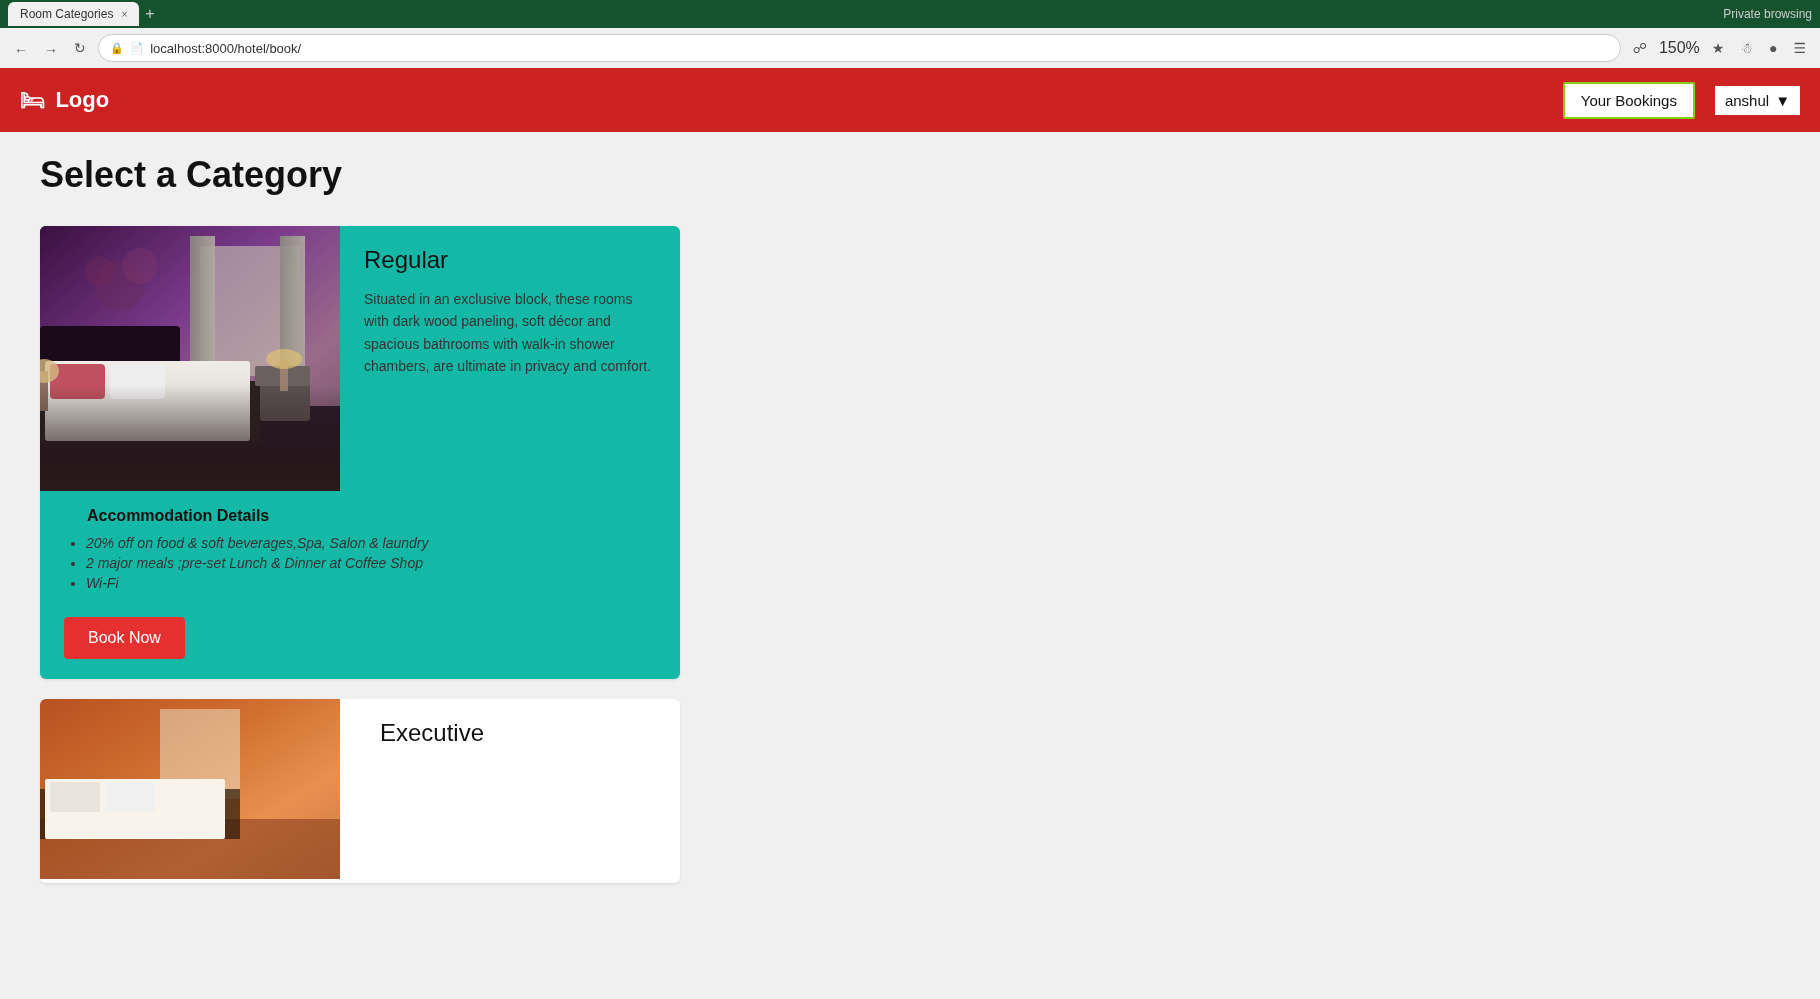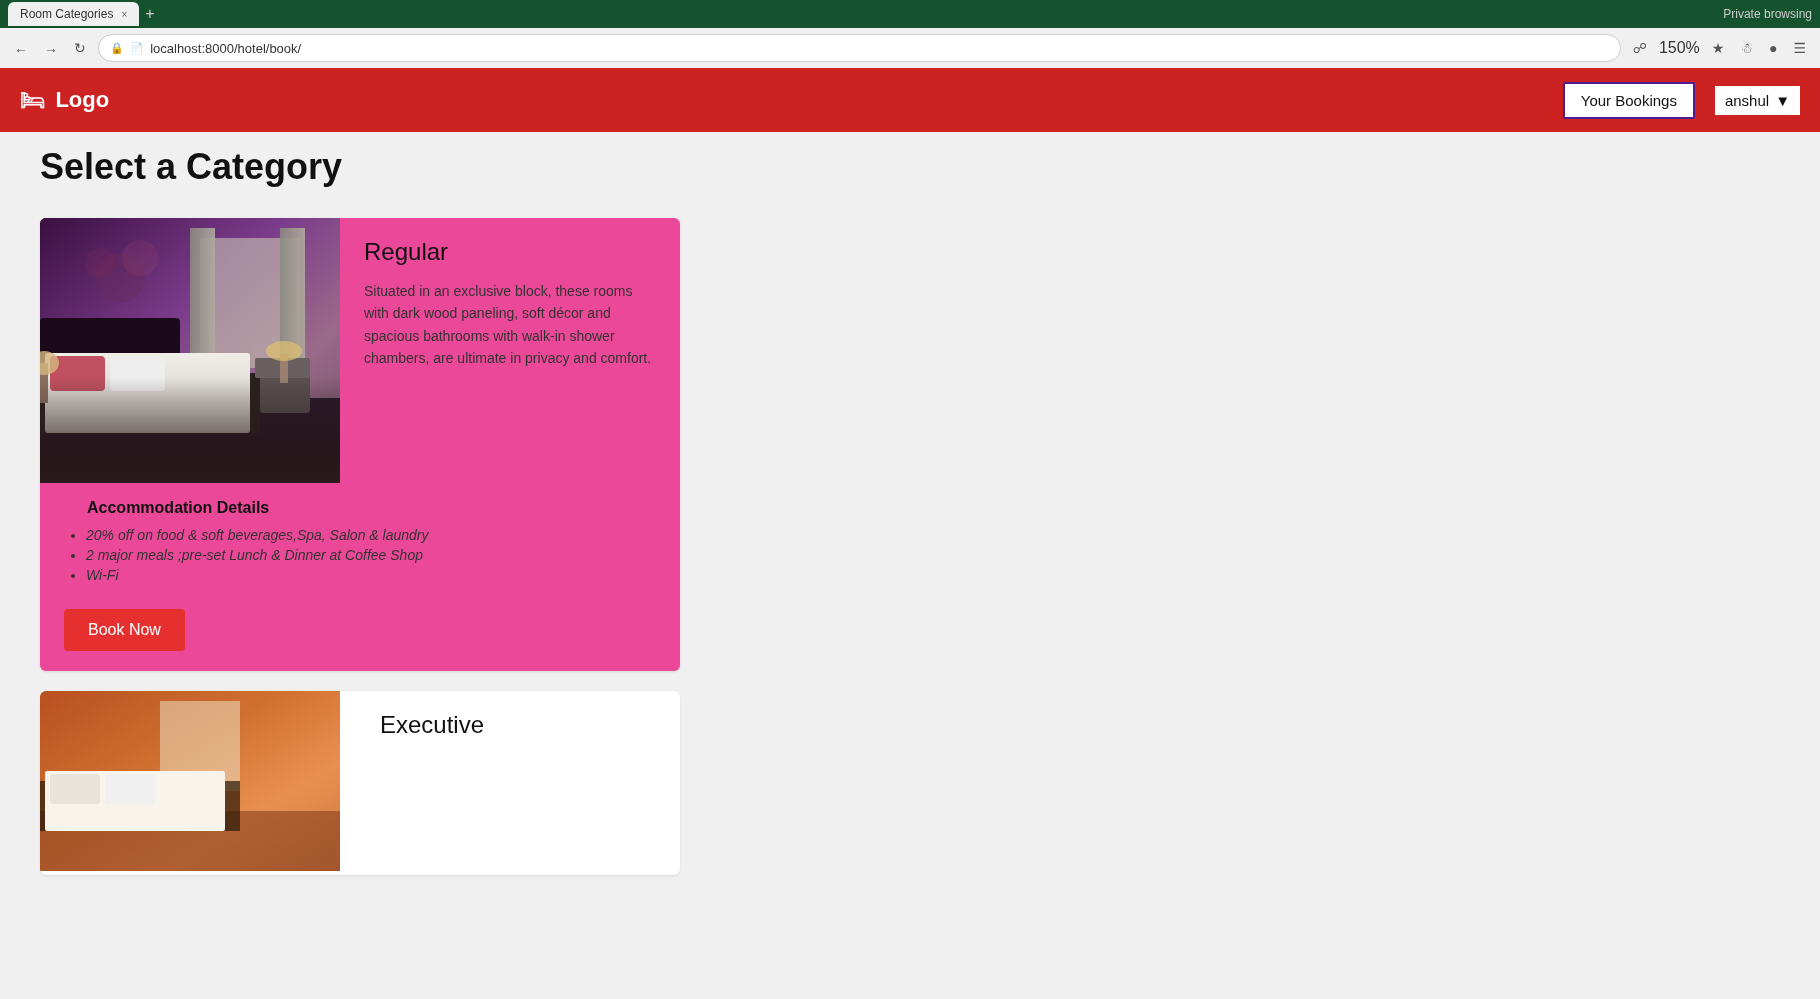--- a/index.html
+++ b/index.html
@@ -146,21 +146,21 @@
     }
 
     .logo-icon {
       font-size: 20px;
     }
 
     .nav-spacer { flex: 1; }
 
     .your-bookings-btn {
       background: transparent;
-      border: 2px solid #4c1d95;
+      border: 2px solid #84cc16;
       color: #111;
       background: white;
       padding: 8px 16px;
       font-size: 15px;
       cursor: pointer;
       border-radius: 2px;
     }
 
     .user-menu {
       display: flex;
@@ -169,33 +169,33 @@
       color: #111;
       font-size: 15px;
       margin-left: 20px;
       background: white;
       padding: 6px 10px;
       cursor: pointer;
     }
 
     .page-content {
       background: #f0f0f0;
-      padding: 14px 40px;
+      padding: 22px 40px;
       min-height: 860px;
     }
 
     .page-title {
       font-size: 36px;
       font-weight: bold;
       color: #111;
       margin-bottom: 30px;
     }
 
     .category-card {
-      background: #ec4899;
+      background: #14b8a6;
       border-radius: 6px;
       max-width: 640px;
       margin-bottom: 20px;
       overflow: hidden;
       box-shadow: 0 1px 3px rgba(0,0,0,0.1);
     }
 
     .card-top {
       display: flex;
       gap: 24px;

